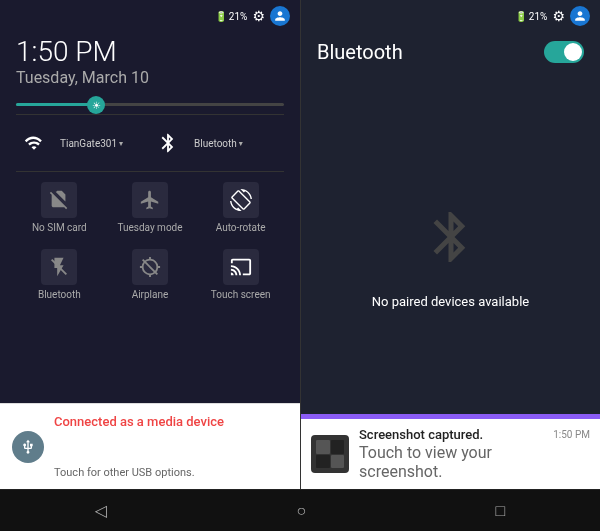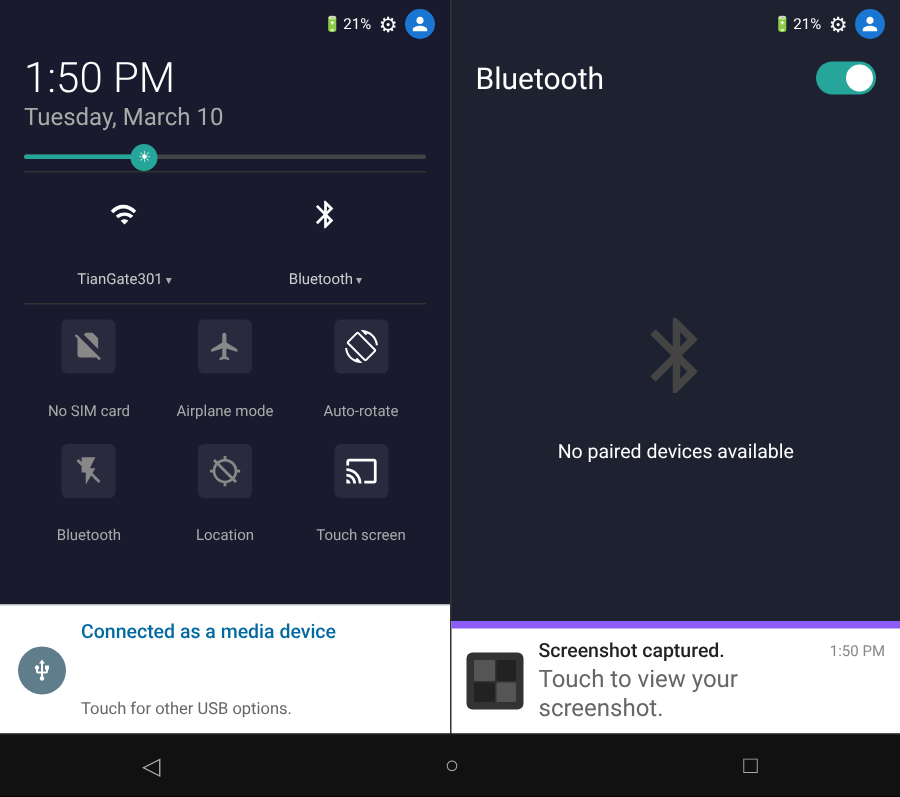--- a/index.html
+++ b/index.html
@@ -134,23 +134,23 @@
 
     .quick-toggles {
       display: flex;
       padding: 4px 16px;
       gap: 0;
     }
 
     .toggle-item {
       flex: 1;
       display: flex;
-      flex-direction: column;
-      align-items: center;
-      gap: 20px;
+      flex-direction: row;
+      align-items: center;
+      gap: 8px;
       padding: 6px 0;
     }
 
     .toggle-icon {
       width: 36px;
       height: 36px;
       display: flex;
       align-items: center;
       justify-content: center;
       font-size: 20px;
@@ -174,21 +174,21 @@
       display: grid;
       grid-template-columns: 1fr 1fr 1fr;
       padding: 4px 16px;
       gap: 4px;
     }
 
     .action-item {
       display: flex;
       flex-direction: column;
       align-items: center;
-      gap: 20px;
+      gap: 4px;
       padding: 6px 0;
     }
 
     .action-icon-box {
       width: 36px;
       height: 36px;
       background: #2a2a3e;
       border-radius: 4px;
       display: flex;
       align-items: center;
@@ -230,21 +230,21 @@
       flex-shrink: 0;
     }
 
     .notif-text {
       flex: 1;
     }
 
     .notif-title {
       font-size: 13px;
       font-weight: 500;
-      color: #0369a1;
+      color: #ef4444;
       line-height: 1.2;
     }
 
     .notif-subtitle {
       font-size: 11px;
       color: #666;
       line-height: 1.2;
       margin-top: 36px;
     }
 
@@ -482,21 +482,21 @@
         </div>
         <div class="action-label">No SIM card</div>
       </div>
 
       <div class="action-item">
         <div class="action-icon-box">
           <svg width="22" height="22" viewBox="0 0 24 24" fill="#888">
             <path d="M21 16v-2l-8-5V3.5c0-.83-.67-1.5-1.5-1.5S10 2.67 10 3.5V9l-8 5v2l8-2.5V19l-2 1.5V22l3.5-1 3.5 1v-1.5L13 19v-5.5l8 2.5z"></path>
           </svg>
         </div>
-        <div class="action-label">Airplane mode</div>
+        <div class="action-label">Tuesday mode</div>
       </div>
 
       <div class="action-item">
         <div class="action-icon-box">
           <svg width="22" height="22" viewBox="0 0 24 24" fill="#fff">
             <path d="M16.48 2.52c3.27 1.55 5.61 4.72 5.97 8.48h1.5C23.44 4.84 18.29 0 12 0l-.66.03 3.81 3.81 1.33-1.32zm-6.25-.77c-.59-.59-1.54-.59-2.12 0L1.75 8.11c-.59.59-.59 1.54 0 2.12l12.02 12.02c.59.59 1.54.59 2.12 0l6.36-6.36c.59-.59.59-1.54 0-2.12L10.23 1.75zm4.6 19.44L2.81 9.17l6.36-6.36 12.02 12.02-6.36 6.36zm-7.31.29C4.25 19.94 1.91 16.76 1.55 13H.05C.56 19.16 5.71 24 12 24l.66-.03-3.81-3.81-1.33 1.32z"></path>
           </svg>
         </div>
         <div class="action-label">Auto-rotate</div>
       </div>
@@ -511,21 +511,21 @@
         <div class="action-label">Bluetooth</div>
       </div>
 
       <div class="action-item">
         <div class="action-icon-box">
           <svg width="22" height="22" viewBox="0 0 24 24" fill="#888">
             <path d="M20.94 11A8.994 8.994 0 0013 3.06V1h-2v2.06A8.994 8.994 0 003.06 11H1v2h2.06A8.994 8.994 0 0011 20.94V23h2v-2.06A8.994 8.994 0 0020.94 13H23v-2h-2.06zM12 19c-3.87 0-7-3.13-7-7s3.13-7 7-7 7 3.13 7 7-3.13 7-7 7z"></path>
             <line x1="4" y1="4" x2="20" y2="20" stroke="#888" stroke-width="2"></line>
           </svg>
         </div>
-        <div class="action-label">Location</div>
+        <div class="action-label">Airplane</div>
       </div>
 
       <div class="action-item">
         <div class="action-icon-box">
           <svg width="22" height="22" viewBox="0 0 24 24" fill="#fff">
             <path d="M21 3H3c-1.1 0-2 .9-2 2v3h2V5h18v14h-7v2h7c1.1 0 2-.9 2-2V5c0-1.1-.9-2-2-2zM1 18v3h3c0-1.66-1.34-3-3-3zm0-4v2c2.76 0 5 2.24 5 5h2c0-3.87-3.13-7-7-7zm0-4v2c4.97 0 9 4.03 9 9h2c0-6.08-4.93-11-11-11z"></path>
           </svg>
         </div>
         <div class="action-label">Touch screen</div>
       </div>

